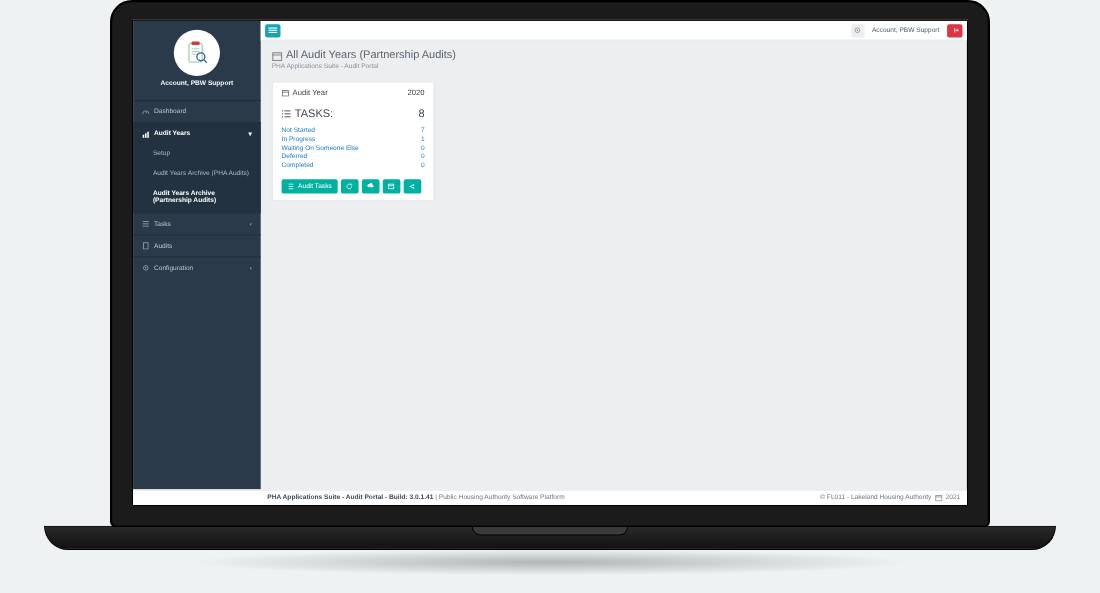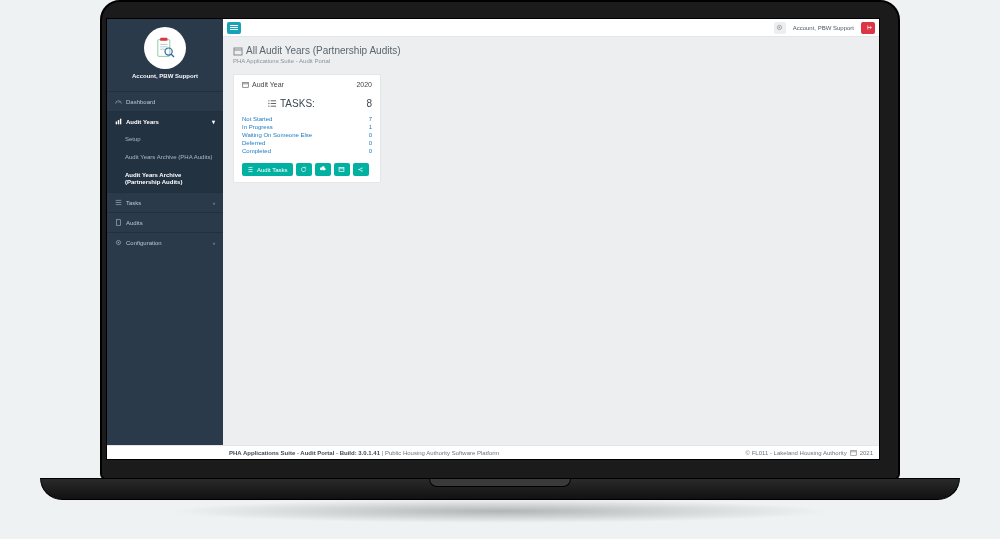--- a/index.html
+++ b/index.html
@@ -5,21 +5,21 @@
   * { box-sizing: border-box; margin: 0; padding: 0; }
   body {
     width: 1000px; height: 539px;
     font-family: -apple-system, "Segoe UI", Helvetica, Arial, sans-serif;
     background: #eef2f3; 
   }
   
   .laptop {
     position: absolute; left: 100px; top: 0; width: 800px; height: 480px;
     background: #1b1b1b; border-radius: 20px 20px 6px 6px; border: 2px solid #000;
-    padding: 16px 18px 18px 4px;
+    padding: 16px 18px 18px 18px;
   }
   .screen {
     position: relative; width: 100%; height: 100%;
     background: #eceef0; border: 1px solid #000; overflow: hidden;
   }
   .laptop-base {
     position: absolute; left: 40px; top: 478px; width: 920px; height: 22px;
     background: linear-gradient(#2a2a2a,#111); border-radius: 0 0 28px 28px;
     border: 1px solid #000;
   }
@@ -77,21 +77,21 @@
   }
   .page-title { font-size: 10px; color: #5a656e; font-weight: 400; display:flex; align-items:center; gap:3px; }
   .page-sub { font-size: 6px; color: #8a949d; margin-top: 2px; }
 
   .card {
     margin-top: 10px; width: 148px; background: #fff; border: 1px solid #e3e7ea;
     border-radius: 2px; padding: 6px 8px;
   }
   .card-header { display: flex; align-items: center; justify-content: space-between; font-size: 7px; color: #444; }
   .card-header .yr { font-weight: 400; }
-  .tasks-head { display: flex; align-items: center; justify-content: space-between; margin-top: 10px; font-size: 10px; color: #3b4650; margin-left: 26px; }
+  .tasks-head { display: flex; align-items: center; justify-content: space-between; margin-top: 10px; font-size: 10px; color: #3b4650; }
   .task-rows { margin-top: 6px; }
   .task-row { display: flex; justify-content: space-between; font-size: 6px; color: #1a7bc7; padding: 1px 0; cursor:pointer;}
   .task-row span:last-child { font-variant-numeric: tabular-nums; }
   .card-actions { display: flex; gap: 3px; margin-top: 8px; }
   .act-btn {
     background: #00b0a1; color: #fff; font-size: 6px; padding: 3px 5px; border-radius: 2px;
     display:flex; align-items:center; justify-content:center; cursor:pointer;
   }
   .act-btn.icon-only { width: 16px; padding: 3px 0; }
 

